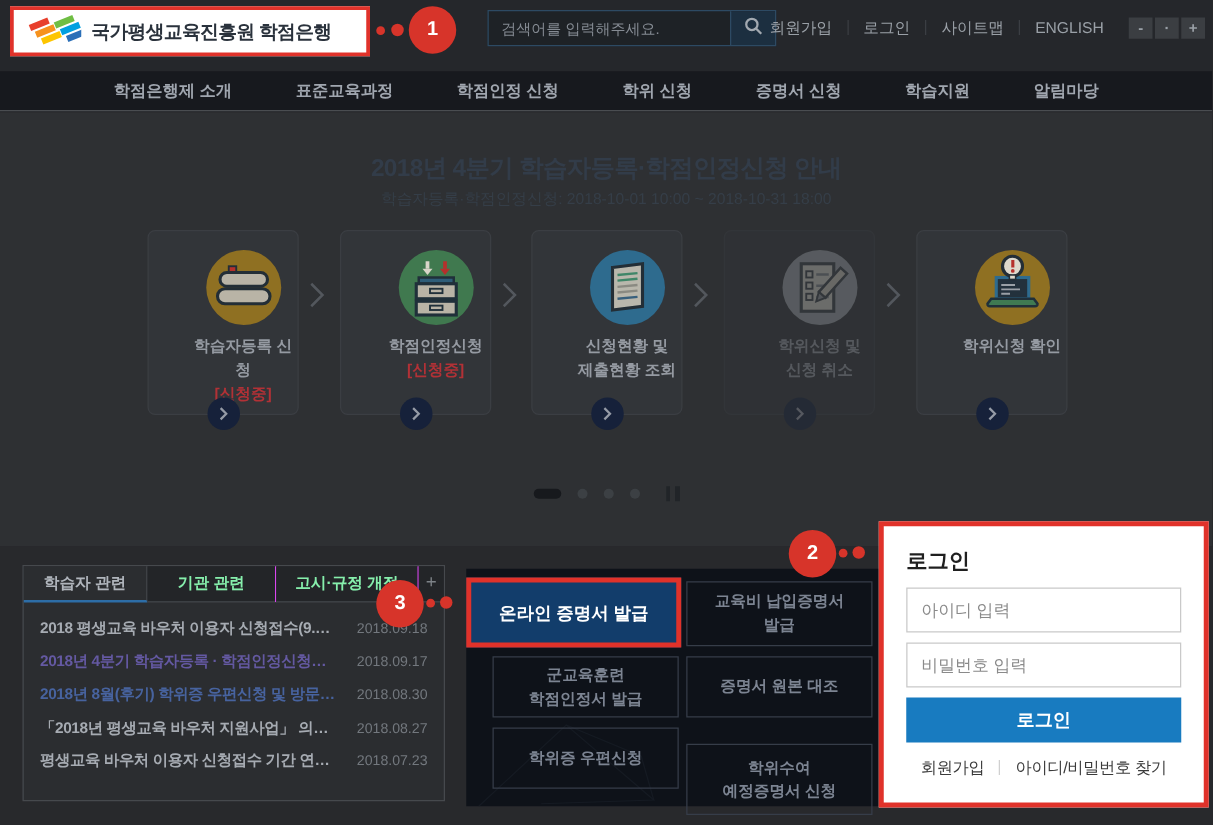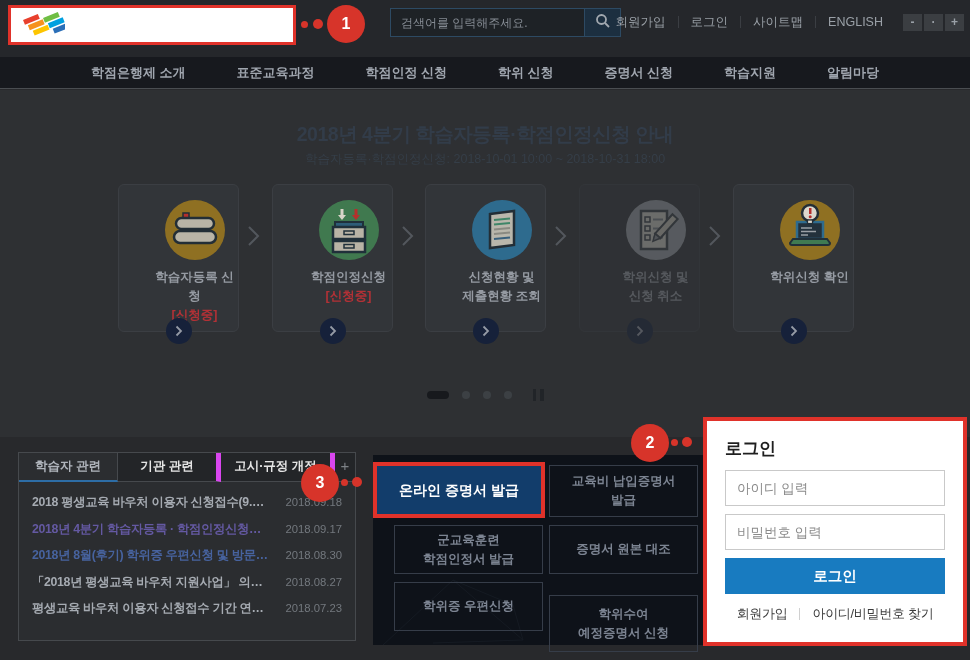--- a/index.html
+++ b/index.html
@@ -56,21 +56,21 @@
 
   
   .bottom{position:absolute;left:0;top:437px;width:970px;height:223px;background:#28292c;}
 
   .news-panel{position:absolute;left:18px;top:15px;width:338px;height:189px;background:#2b2d30;
               border:1px solid #46494d;box-sizing:border-box;}
   .tabs{display:flex;height:29px;}
   .tab{box-sizing:border-box;text-align:center;line-height:27px;font-size:12.5px;font-weight:bold;cursor:pointer;}
   .tab.active{width:99px;background:#2b2d30;color:#b0b5bc;border-right:1px solid #46494d;
               border-bottom:2px solid #2d6da6;}
-  .tab.inactive{background:#232528;color:#e5e5e5;border-right:5px solid #d946ef;
+  .tab.inactive{background:#232528;color:#86efac;border-right:1px solid #d946ef;
                 border-bottom:1px solid #46494d;}
   .tab.t2{width:103px;} .tab.t3{width:114px;}
   .tab-more{flex:1;background:#232528;border-bottom:1px solid #46494d;color:#7d8287;
             font-size:15px;text-align:center;line-height:26px;cursor:pointer;}
   .news-list{padding:12px 13px 0 13px;}
   .news-row{display:flex;justify-content:space-between;align-items:baseline;margin-bottom:9.5px;cursor:pointer;}
   .news-title{font-size:12.3px;font-weight:bold;color:#a6abb2;white-space:nowrap;overflow:hidden;
               max-width:240px;letter-spacing:-0.3px;}
   .news-title.visited{color:#6459a2;}
   .news-title.linkblue{color:#47639f;}
@@ -123,20 +123,21 @@
             <rect x="2.5" y="6.8" width="16" height="5.2" fill="#f6921e"></rect>
             <rect x="5" y="13.6" width="16" height="5.2" fill="#fdc500"></rect>
           </g>
           <g transform="translate(22,10) rotate(-22)">
             <rect x="0" y="0" width="16" height="5.2" fill="#6fbe44"></rect>
             <rect x="2.5" y="6.8" width="16" height="5.2" fill="#00a0e0"></rect>
             <rect x="5" y="13.6" width="16" height="5.2" fill="#2a6fb8"></rect>
           </g>
         </svg>
       </span>
+      <span class="logo-text">국가평생교육진흥원 학점은행</span>
     </div>
 
     <div class="search-box">
       <input type="text" placeholder="검색어를 입력해주세요." style="">
       <button class="search-btn">
         <span>
           <svg width="16" height="16" viewBox="0 0 16 16">
             <circle cx="6.5" cy="6.5" r="4.5" fill="none" stroke="#a2a9b0" stroke-width="1.8"></circle>
             <line x1="10" y1="10" x2="14" y2="14" stroke="#a2a9b0" stroke-width="1.8"></line>
           </svg>

